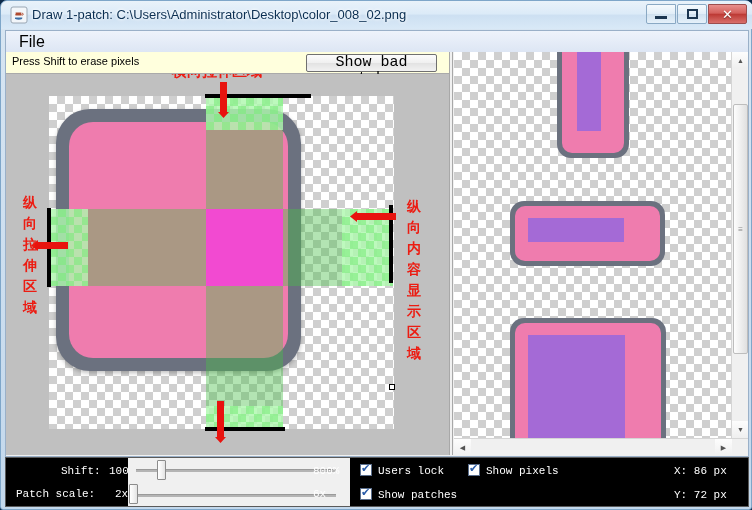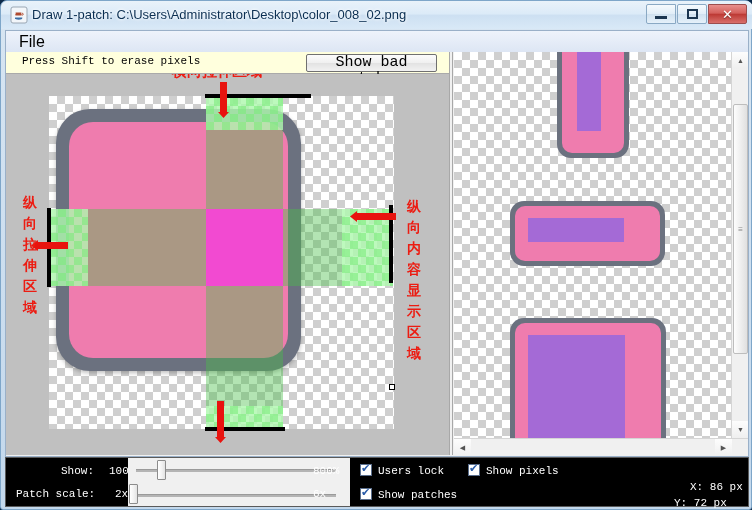--- a/index.html
+++ b/index.html
@@ -86,22 +86,22 @@
     position:absolute;left:0;top:0;width:443px;height:403px;
     background:#c0c0c0;
   }
   #hint-bar{
     position:absolute;left:0;top:0;width:443px;height:22px;
     background:#ffffdd;
     border-bottom:1px solid #aaa;
     box-sizing:border-box;
   }
   #hint-text{
-    position:absolute;left:16px;top:3px;
-    font-family:Liberation Mono, monospace;
+    position:absolute;left:6px;top:3px;
+    font-family:Liberation Sans, sans-serif;
     font-size:11px;color:#000;
   }
   #show-bad-patches{
     position:absolute;left:300px;top:2px;width:131px;height:18px;
     box-sizing:border-box;
     border:1px solid #707070;border-radius:2px;
     background:linear-gradient(to bottom,#fcfcfc 0%,#f0f0f0 48%,#e2e2e2 50%,#f2f2f2 100%);
     font-family:"Liberation Mono","DejaVu Sans Mono",monospace;
     font-size:15px;color:#000;
     cursor:pointer;
@@ -401,21 +401,21 @@
 
       <div id="pv-hscroll">
         <div class="sb-btn" style="left:0;top:0;">◀</div>
         <div class="sb-btn" style="left:261px;top:0;">▶</div>
       </div>
     </div>
   </div>
 
   <div id="statusbar">
 
-    <span class="sb-label" style="left:55px;top:7px;">Show:</span>
+    <span class="sb-label" style="left:55px;top:7px;">Shift:</span>
     <span class="sb-label" style="left:103px;top:7px;">100%</span>
 
     <div class="slider-track-wrap" style="left:122px;top:0px;width:222px;height:25px;">
       <div class="slider-line" style="left:8px;top:11px;width:200px;"></div>
       <div class="slider-knob" style="left:29px;top:2px;"></div>
     </div>
     <span class="sb-label" style="left:307px;top:7px;">800%</span>
 
     <span class="sb-label" style="left:10px;top:30px;">Patch scale:</span>
     <span class="sb-label" style="left:109px;top:30px;">2x</span>
@@ -428,16 +428,16 @@
 
     <div class="chk" style="left:354px;top:6px;"></div>
     <span class="chk-label" style="left:372px;top:7px;">Users lock</span>
 
     <div class="chk" style="left:462px;top:6px;"></div>
     <span class="chk-label" style="left:480px;top:7px;">Show pixels</span>
 
     <div class="chk" style="left:354px;top:30px;"></div>
     <span class="chk-label" style="left:372px;top:31px;">Show patches</span>
 
-    <span class="sb-label" style="left:684px;top:7px;margin-top:16px;">X: 86 px</span>
-    <span class="sb-label" style="left:668px;top:39px;">Y: 72 px</span>
+    <span class="sb-label" style="left:668px;top:7px;">X: 86 px</span>
+    <span class="sb-label" style="left:668px;top:31px;">Y: 72 px</span>
   </div>
 </div>
 
 </body></html>

